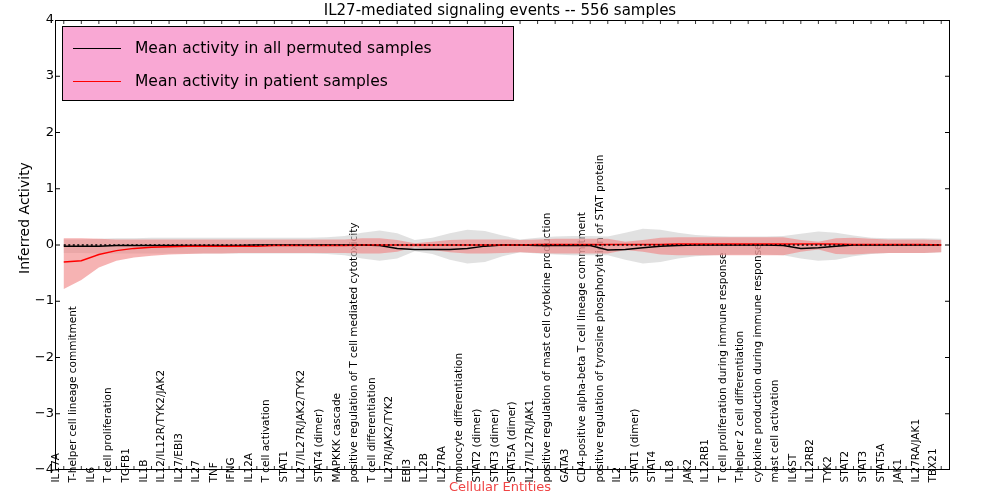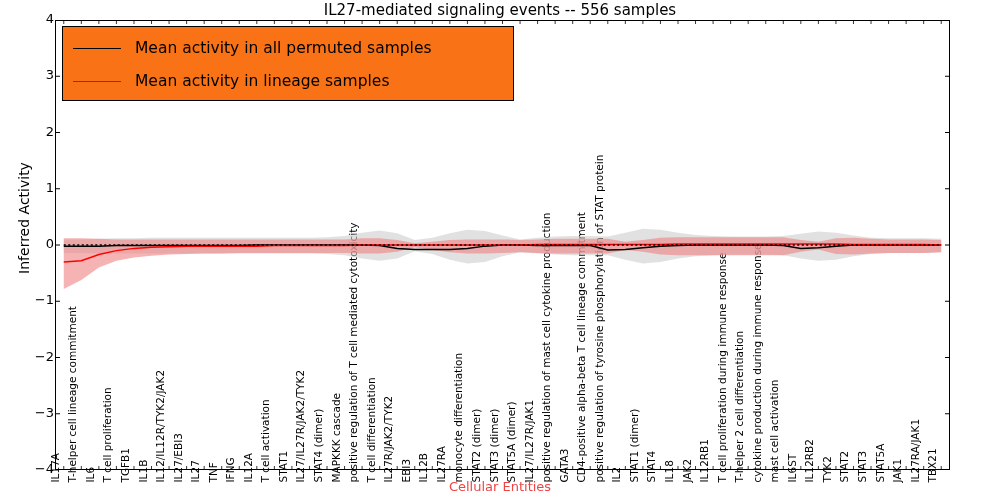--- a/index.html
+++ b/index.html
@@ -52,21 +52,21 @@
     color:#000;
     white-space:nowrap;
     transform-origin:left bottom;
     transform:rotate(-90deg);
     line-height:10.5px;
   }
   .legend-box{
     position:absolute;
     left:62px;top:26px;
     width:452px;height:75px;
-    background:#f97316;
+    background:#f9a8d4;
     border:1px solid #000;
     box-sizing:border-box;
     z-index:40;
   }
   .legend-row{
     position:absolute;
     left:10px;
     height:30px;
     display:flex;
     align-items:center;
@@ -297,17 +297,17 @@
       <div class="xtick" style="left: 937.225px; top: 472px;">TBX21</div>
     </div>
 
   <div class="legend-box">
     <div class="legend-row" style="top:6px;">
       <span class="legend-swatch"></span>
       <span class="legend-text">Mean activity in all permuted samples</span>
     </div>
     <div class="legend-row" style="top:39px;">
       <span class="legend-swatch red"></span>
-      <span class="legend-text">Mean activity in lineage samples</span>
+      <span class="legend-text">Mean activity in patient samples</span>
     </div>
   </div>
 
 </div>
 
 </body></html>

